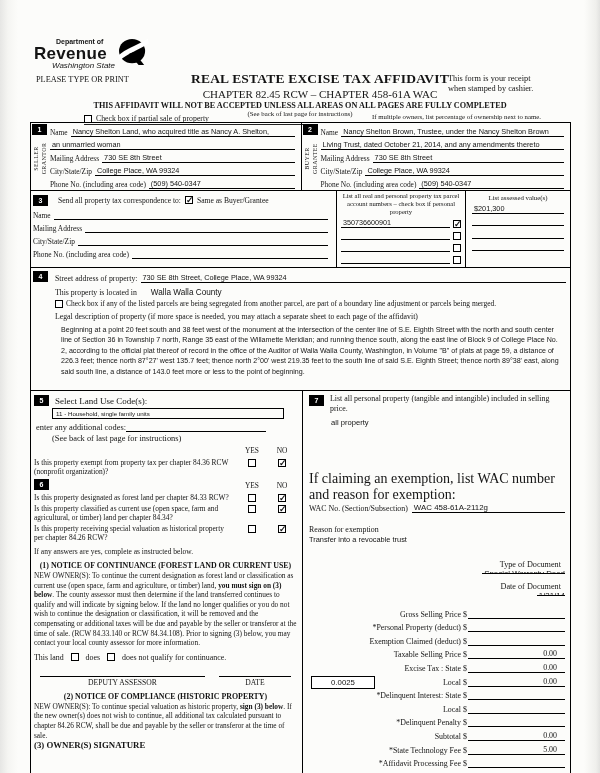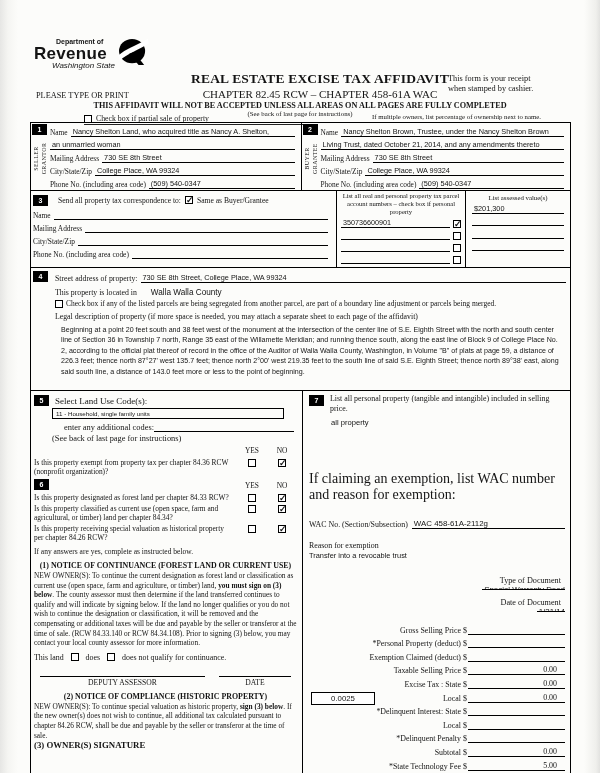--- a/index.html
+++ b/index.html
@@ -15,21 +15,21 @@
   .logo-row { display:flex; align-items:flex-start; }
   .logo-text { line-height:1; }
   .dept-small { font-size:7px; font-weight:bold; margin-left:22px; font-family:"Liberation Sans",sans-serif;}
   .dept-big { font-size:17px; font-weight:bold; letter-spacing:.3px; font-family:"Liberation Sans",sans-serif;}
   .dept-sub { font-size:8px; font-style:italic; margin-left:18px; font-family:"Liberation Sans",sans-serif;}
   .logo-mark { margin-left:2px; margin-top:0; }
   .title-block { left:70px; right:30px; top:71px; text-align:center; }
   .form-title { font-size:13.5px; font-weight:bold; letter-spacing:.2px; }
   .form-subtitle { font-size:11px; margin-top:1px; }
   .receipt-note { right:34px; top:74px; width:118px; font-size:8.3px; line-height:1.25; }
-  .please-type { left:36px; top:91px; font-size:8.3px; }
+  .please-type { left:36px; top:75px; font-size:8.3px; }
   .warning-line { left:0; right:0; top:101px; text-align:center; font-size:8.2px; font-weight:bold; }
   .seeback-top { left:0; right:0; top:110px; text-align:center; font-size:6.8px; }
   .partial-row { left:84px; top:114px; width:230px; display:flex; align-items:flex-end; border-bottom:1px solid #222; padding-bottom:1px; }
   .partial-row .lbl { font-size:7.8px; margin-left:4px; }
   .multi-note { left:372px; top:113px; font-size:6.8px; }
   
   .cb { display:inline-block; width:8px; height:8px; border:1.2px solid #000; background:#fff;
         font-size:9px; line-height:7px; text-align:center; vertical-align:middle; overflow:visible;
         font-family:"Liberation Sans",sans-serif; flex:none;}
   .cb.on { font-weight:bold; }
@@ -72,21 +72,21 @@
   .prop-l3 { display:flex; align-items:center; height:13px; font-size:7.5px; margin-left:22px; gap:3px; }
   .prop-l4 { height:13px; font-size:7.8px; margin-left:22px; display:flex; align-items:center;}
   .legal { margin:2px 6px 0 28px; font-family:"Liberation Sans",sans-serif; font-size:7.1px; line-height:10.4px; }
   
   .sec-cols { flex:1; display:flex; min-height:0; }
   .col-left { width:272px; flex:none; border-right:1.5px solid #000; padding:3px 5px 0 3px; position:relative;}
   .col-right { flex:1; padding:3px 5px 0 6px; display:flex; flex-direction:column; }
   .s5-head { display:flex; align-items:center; gap:6px; font-size:9px; height:13px;}
   .landuse-box { border:1px solid #000; width:232px; height:11px; margin:1px 0 0 18px;
                  font-family:"Liberation Sans",sans-serif; font-size:6.2px; line-height:9.5px; padding-left:3px; }
-  .addl-row { display:flex; align-items:flex-end; height:13px; font-size:8.4px; margin-left:30px; }
+  .addl-row { display:flex; align-items:flex-end; height:13px; font-size:8.4px; margin-left:2px; }
   .addl-row .fval { max-width:140px; }
   .seeback2 { font-size:8.4px; margin-left:18px; height:13px; display:flex; align-items:center;}
   .yn-row { display:flex; height:11px; font-size:7.4px; font-weight:normal;}
   .yn-row .sp { flex:1; }
   .q-cell { width:30px; display:flex; justify-content:center; align-items:center; flex:none; }
   .q-row { display:flex; font-size:7.4px; line-height:9px; margin-top:2px;}
   .q-text { flex:1; padding-right:2px; }
   .q-boxes { display:flex; align-items:flex-start; padding-top:1px;}
   .s6-head { display:flex; height:12px; margin-top:3px; }
   .ifany { font-size:7.5px; margin-top:5px; }
@@ -97,21 +97,21 @@
   .sig-row { display:flex; margin-top:14px; padding:0 6px; gap:14px; }
   .sig-cell { border-top:1px solid #000; text-align:center; font-size:7.6px; padding-top:1px; }
   .sig-deputy { flex:1.6; }
   .sig-date { flex:0.7; }
   .owners-sig { font-size:8.8px; font-weight:bold; text-align:left; }
   
   .s7-head { display:flex; gap:6px; font-size:7.9px; line-height:10px; }
   .s7-head .numbox { margin-top:1px; }
   .allprop { font-family:"Liberation Sans",sans-serif; font-size:7.6px; margin:4px 0 0 22px; }
   .exempt-prompt { font-size:14px; margin-top:44px; }
-  .wac-row { display:flex; align-items:flex-end; margin-top:16px; font-size:7.9px; }
+  .wac-row { display:flex; align-items:flex-end; font-size:7.9px; }
   .wac-row .fval { font-size:7.9px; max-width:170px; }
   .reason-lbl { font-size:7.9px; margin-top:12px; }
   .reason-val { font-family:"Liberation Sans",sans-serif; font-size:7.4px; margin-top:1px; }
   .doc-row { display:flex; align-items:flex-end; margin-top:16px; font-size:8.2px; height:14px;flex-direction:column;}
   .doc-row .flabel { padding-right:4px; }
   .doc-row .fval { font-size:7.9px; }
   .fees { margin-top:9px; }
   .fee-row { display:flex; align-items:flex-end; height:13.6px; font-size:7.9px; }
   .fee-label-cell { width:152px; flex:none; display:flex; justify-content:flex-end; align-items:flex-end; position:relative; }
   .fee-label { text-align:right; white-space:nowrap; }

